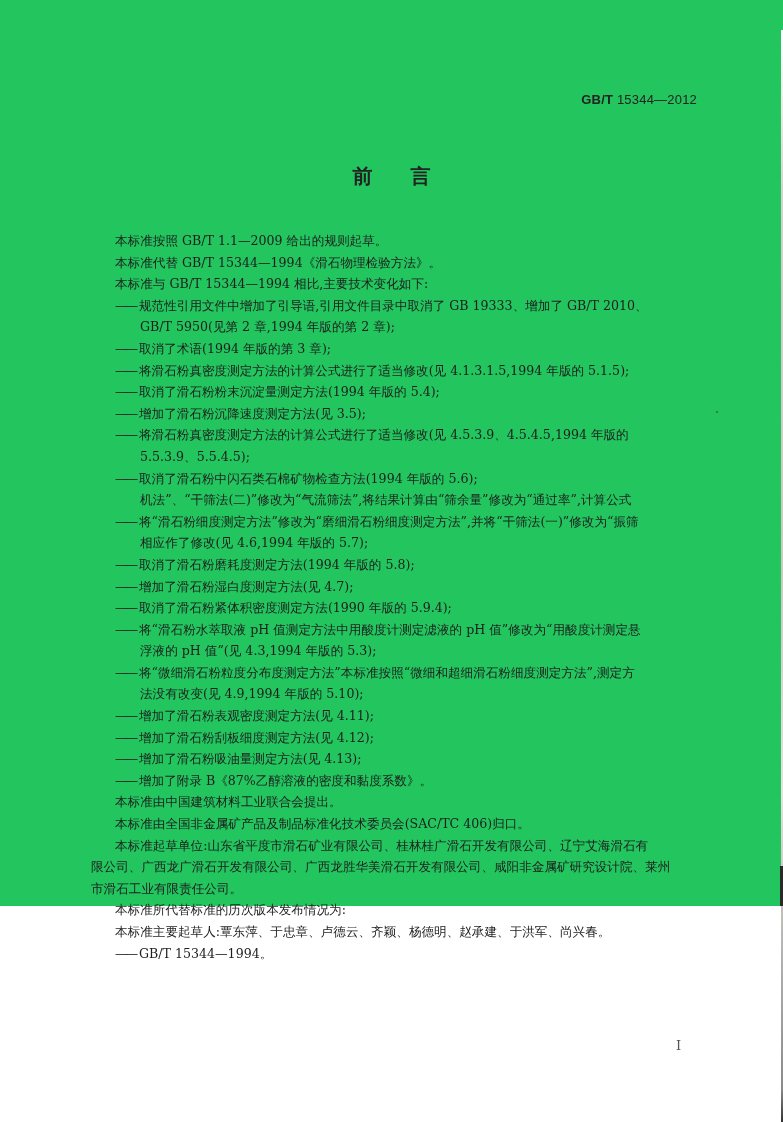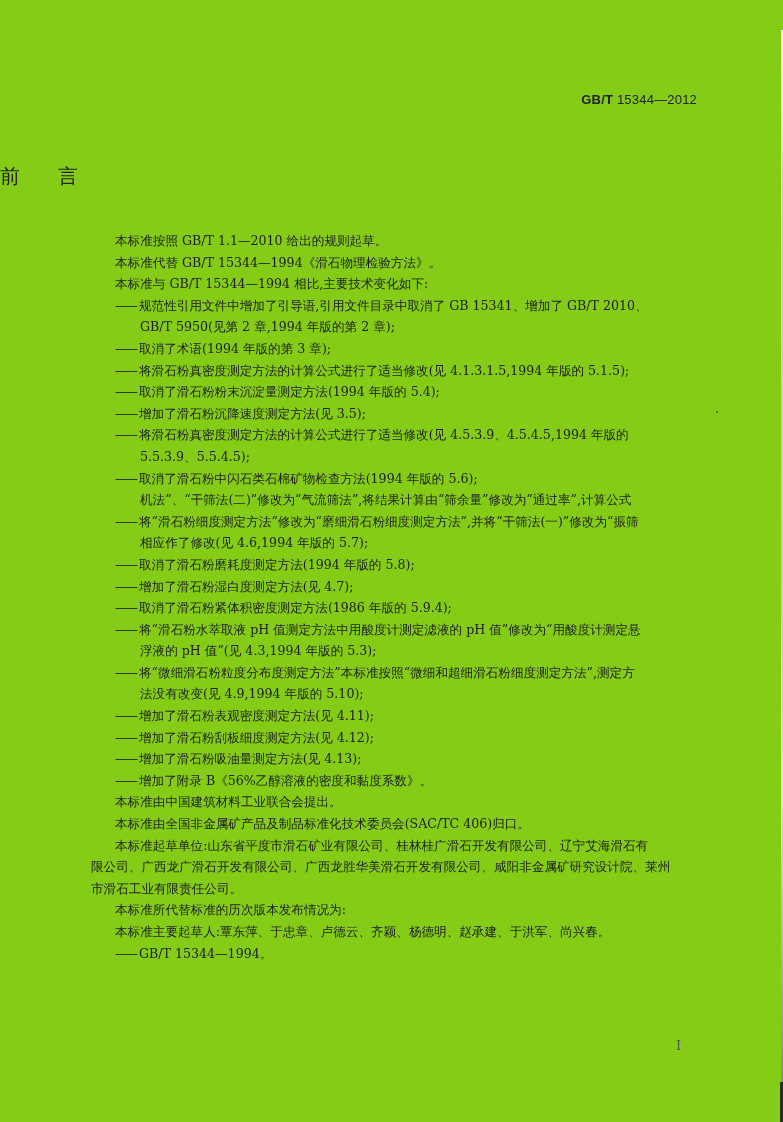--- a/index.html
+++ b/index.html
@@ -1,28 +1,28 @@
 <!DOCTYPE html>
 <html><head>
 <meta charset="utf-8">
 <style>
   html, body { margin: 0; padding: 0; }
   body {
     width: 783px; height: 1122px; background: #ffffff; position: relative; overflow: hidden;
     font-family: "DejaVu Serif", "Liberation Serif", serif; color: #1e1e1e;
   }
-  .page { position: absolute; left: 0; top: 0; width: 783px; height: 1122px; background: #84cc16; }
+  .page { position: absolute; left: 0; top: 0; width: 783px; height: 906px; background: #22c55e; }
   .scan-edge { position: absolute; right: 0; top: 30px; width: 2px; height: 1092px;
     background: linear-gradient(to bottom, #fff 0%, #d8d2cc 15%, #cfc9c2 50%, #e6e2de 70%, #8a8a8a 97%, #333 100%); }
   .scan-bottom { position: absolute; right: 0; bottom: 0; width: 3px; height: 40px; background: #2a2a2a; }
   .std-code { position: absolute; top: 92px; right: 86px; font-family: "Liberation Sans", sans-serif;
     font-size: 13px; font-weight: bold; letter-spacing: 0.2px; color: #222; }
   .std-code .num { font-weight: normal; font-family: "Liberation Sans Narrow","Liberation Sans", sans-serif; }
-  .title { position: absolute; top: 163px; left: 0; width: 783px; text-align: left;
-    font-family: "DejaVu Sans", sans-serif; font-size: 20px; font-weight: normal; color: #222; letter-spacing: 0; }
+  .title { position: absolute; top: 163px; left: 0; width: 783px; text-align: center;
+    font-family: "DejaVu Sans", sans-serif; font-size: 20px; font-weight: bold; color: #222; letter-spacing: 0; }
   .title span.gap { display: inline-block; width: 38px; }
   .body { position: absolute; top: 230px; left: 83px; width: 620px; font-size: 12.6px; line-height: 21.6px; }
   .line { white-space: nowrap; height: 21.6px; }
   .p-first { padding-left: 32px; }
   .dash { padding-left: 32px; }
   .dash .d { display: inline-block; width: 24px; letter-spacing: -2px; }
   .cont { padding-left: 57px; }
   .full { padding-left: 8px; }
   .page-num { position: absolute; top: 1038px; left: 676px; font-size: 13px; color: #555; font-family: "DejaVu Serif", serif; }
   .speck { position: absolute; width: 2px; height: 2px; background: #555; border-radius: 1px; }
@@ -37,46 +37,46 @@
   <div class="std-code">
     <span>GB/T</span>
     <span class="num">15344—2012</span>
   </div>
 
   <div class="title">
     <span>前</span><span class="gap"></span><span>言</span>
   </div>
 
   <div class="body" id="body">
-      <div class="line p-first"><span>本标准按照 GB/T 1.1—2010 给出的规则起草。</span></div>
+      <div class="line p-first"><span>本标准按照 GB/T 1.1—2009 给出的规则起草。</span></div>
       <div class="line p-first"><span>本标准代替 GB/T 15344—1994《滑石物理检验方法》。</span></div>
       <div class="line p-first"><span>本标准与 GB/T 15344—1994 相比,主要技术变化如下:</span></div>
-      <div class="line dash"><span class="d">——</span><span>规范性引用文件中增加了引导语,引用文件目录中取消了 GB 15341、增加了 GB/T 2010、</span></div>
+      <div class="line dash"><span class="d">——</span><span>规范性引用文件中增加了引导语,引用文件目录中取消了 GB 19333、增加了 GB/T 2010、</span></div>
       <div class="line cont"><span>GB/T 5950(见第 2 章,1994 年版的第 2 章);</span></div>
       <div class="line dash"><span class="d">——</span><span>取消了术语(1994 年版的第 3 章);</span></div>
       <div class="line dash"><span class="d">——</span><span>将滑石粉真密度测定方法的计算公式进行了适当修改(见 4.1.3.1.5,1994 年版的 5.1.5);</span></div>
       <div class="line dash"><span class="d">——</span><span>取消了滑石粉粉末沉淀量测定方法(1994 年版的 5.4);</span></div>
       <div class="line dash"><span class="d">——</span><span>增加了滑石粉沉降速度测定方法(见 3.5);</span></div>
       <div class="line dash"><span class="d">——</span><span>将滑石粉真密度测定方法的计算公式进行了适当修改(见 4.5.3.9、4.5.4.5,1994 年版的</span></div>
       <div class="line cont"><span>5.5.3.9、5.5.4.5);</span></div>
       <div class="line dash"><span class="d">——</span><span>取消了滑石粉中闪石类石棉矿物检查方法(1994 年版的 5.6);</span></div>
       <div class="line cont"><span>机法”、“干筛法(二)”修改为“气流筛法”,将结果计算由“筛余量”修改为“通过率”,计算公式</span></div>
       <div class="line dash"><span class="d">——</span><span>将“滑石粉细度测定方法”修改为“磨细滑石粉细度测定方法”,并将“干筛法(一)”修改为“振筛</span></div>
       <div class="line cont"><span>相应作了修改(见 4.6,1994 年版的 5.7);</span></div>
       <div class="line dash"><span class="d">——</span><span>取消了滑石粉磨耗度测定方法(1994 年版的 5.8);</span></div>
       <div class="line dash"><span class="d">——</span><span>增加了滑石粉湿白度测定方法(见 4.7);</span></div>
-      <div class="line dash"><span class="d">——</span><span>取消了滑石粉紧体积密度测定方法(1986 年版的 5.9.4);</span></div>
+      <div class="line dash"><span class="d">——</span><span>取消了滑石粉紧体积密度测定方法(1990 年版的 5.9.4);</span></div>
       <div class="line dash"><span class="d">——</span><span>将“滑石粉水萃取液 pH 值测定方法中用酸度计测定滤液的 pH 值”修改为“用酸度计测定悬</span></div>
       <div class="line cont"><span>浮液的 pH 值”(见 4.3,1994 年版的 5.3);</span></div>
       <div class="line dash"><span class="d">——</span><span>将“微细滑石粉粒度分布度测定方法”本标准按照“微细和超细滑石粉细度测定方法”,测定方</span></div>
       <div class="line cont"><span>法没有改变(见 4.9,1994 年版的 5.10);</span></div>
       <div class="line dash"><span class="d">——</span><span>增加了滑石粉表观密度测定方法(见 4.11);</span></div>
       <div class="line dash"><span class="d">——</span><span>增加了滑石粉刮板细度测定方法(见 4.12);</span></div>
       <div class="line dash"><span class="d">——</span><span>增加了滑石粉吸油量测定方法(见 4.13);</span></div>
-      <div class="line dash"><span class="d">——</span><span>增加了附录 B《56%乙醇溶液的密度和黏度系数》。</span></div>
+      <div class="line dash"><span class="d">——</span><span>增加了附录 B《87%乙醇溶液的密度和黏度系数》。</span></div>
       <div class="line p-first"><span>本标准由中国建筑材料工业联合会提出。</span></div>
       <div class="line p-first"><span>本标准由全国非金属矿产品及制品标准化技术委员会(SAC/TC 406)归口。</span></div>
       <div class="line p-first"><span>本标准起草单位:山东省平度市滑石矿业有限公司、桂林桂广滑石开发有限公司、辽宁艾海滑石有</span></div>
       <div class="line full"><span>限公司、广西龙广滑石开发有限公司、广西龙胜华美滑石开发有限公司、咸阳非金属矿研究设计院、莱州</span></div>
       <div class="line full"><span>市滑石工业有限责任公司。</span></div>
       <div class="line p-first"><span>本标准所代替标准的历次版本发布情况为:</span></div>
       <div class="line p-first"><span>本标准主要起草人:覃东萍、于忠章、卢德云、齐颖、杨德明、赵承建、于洪军、尚兴春。</span></div>
       <div class="line dash"><span class="d">——</span><span>GB/T 15344—1994。</span></div>
     </div>
 

